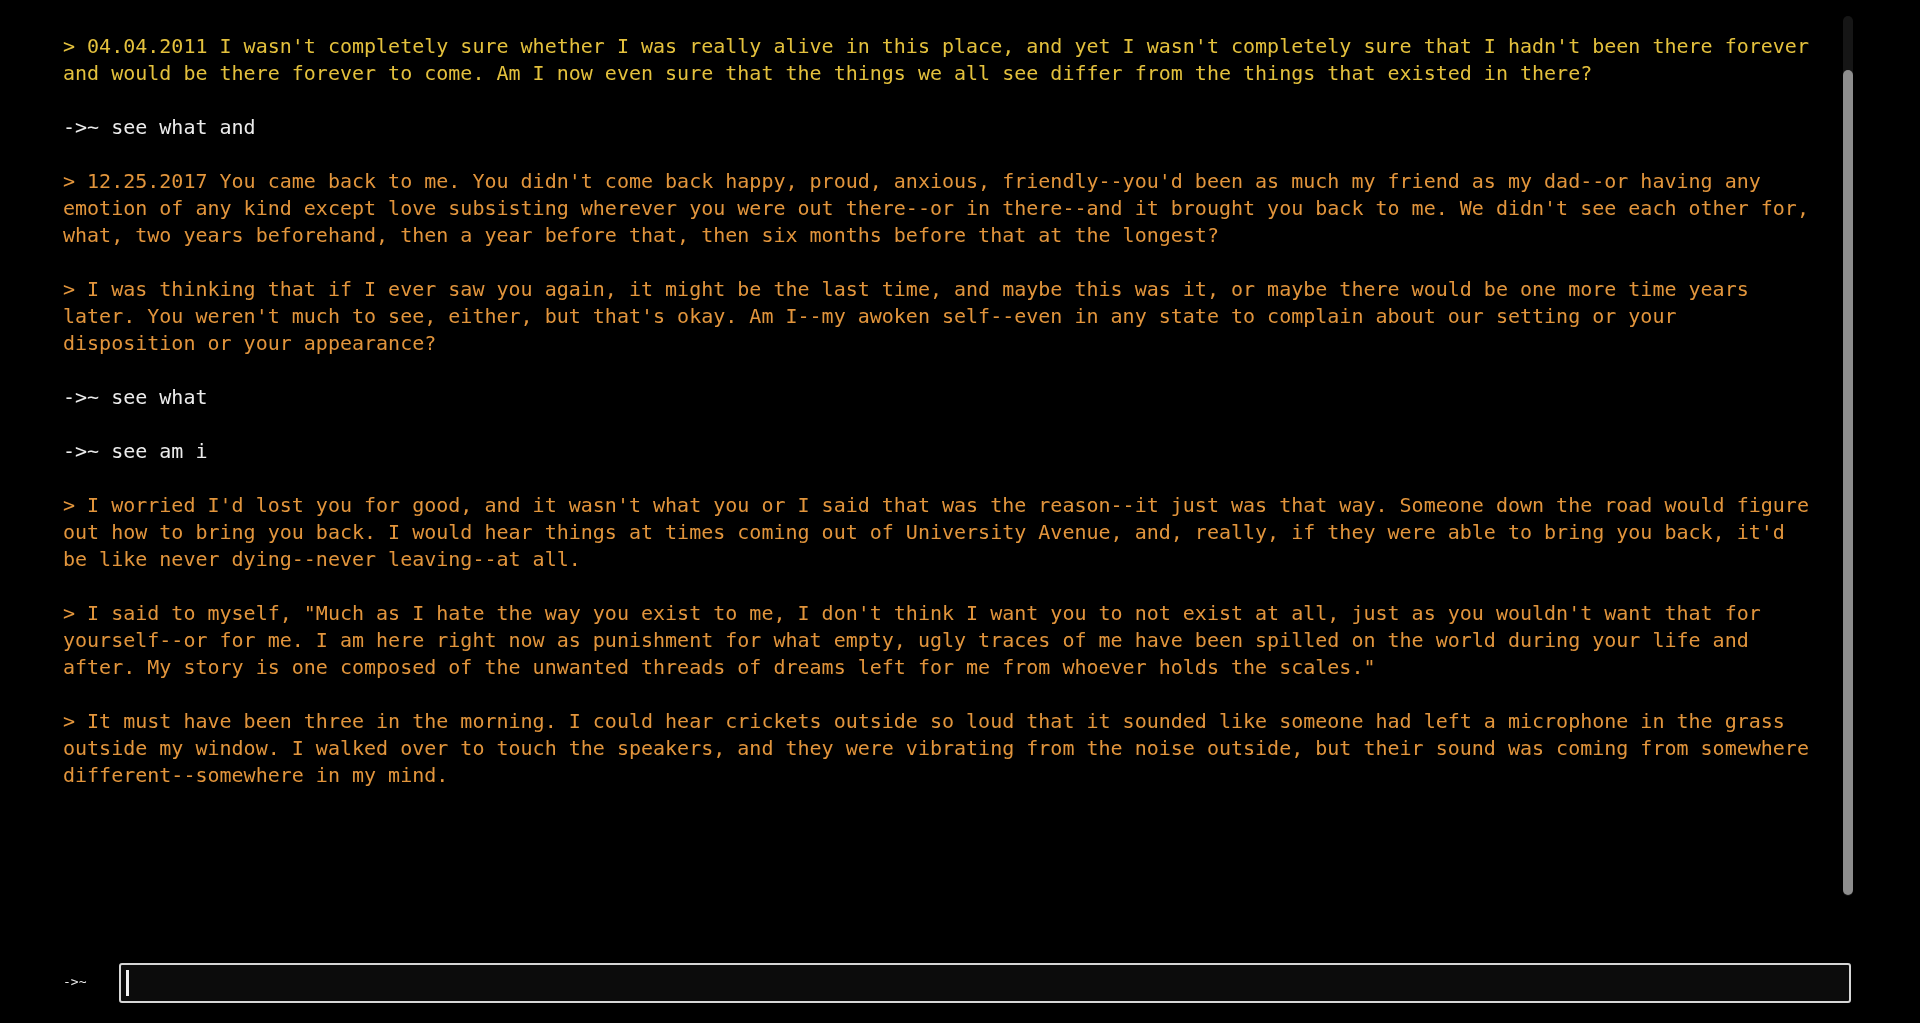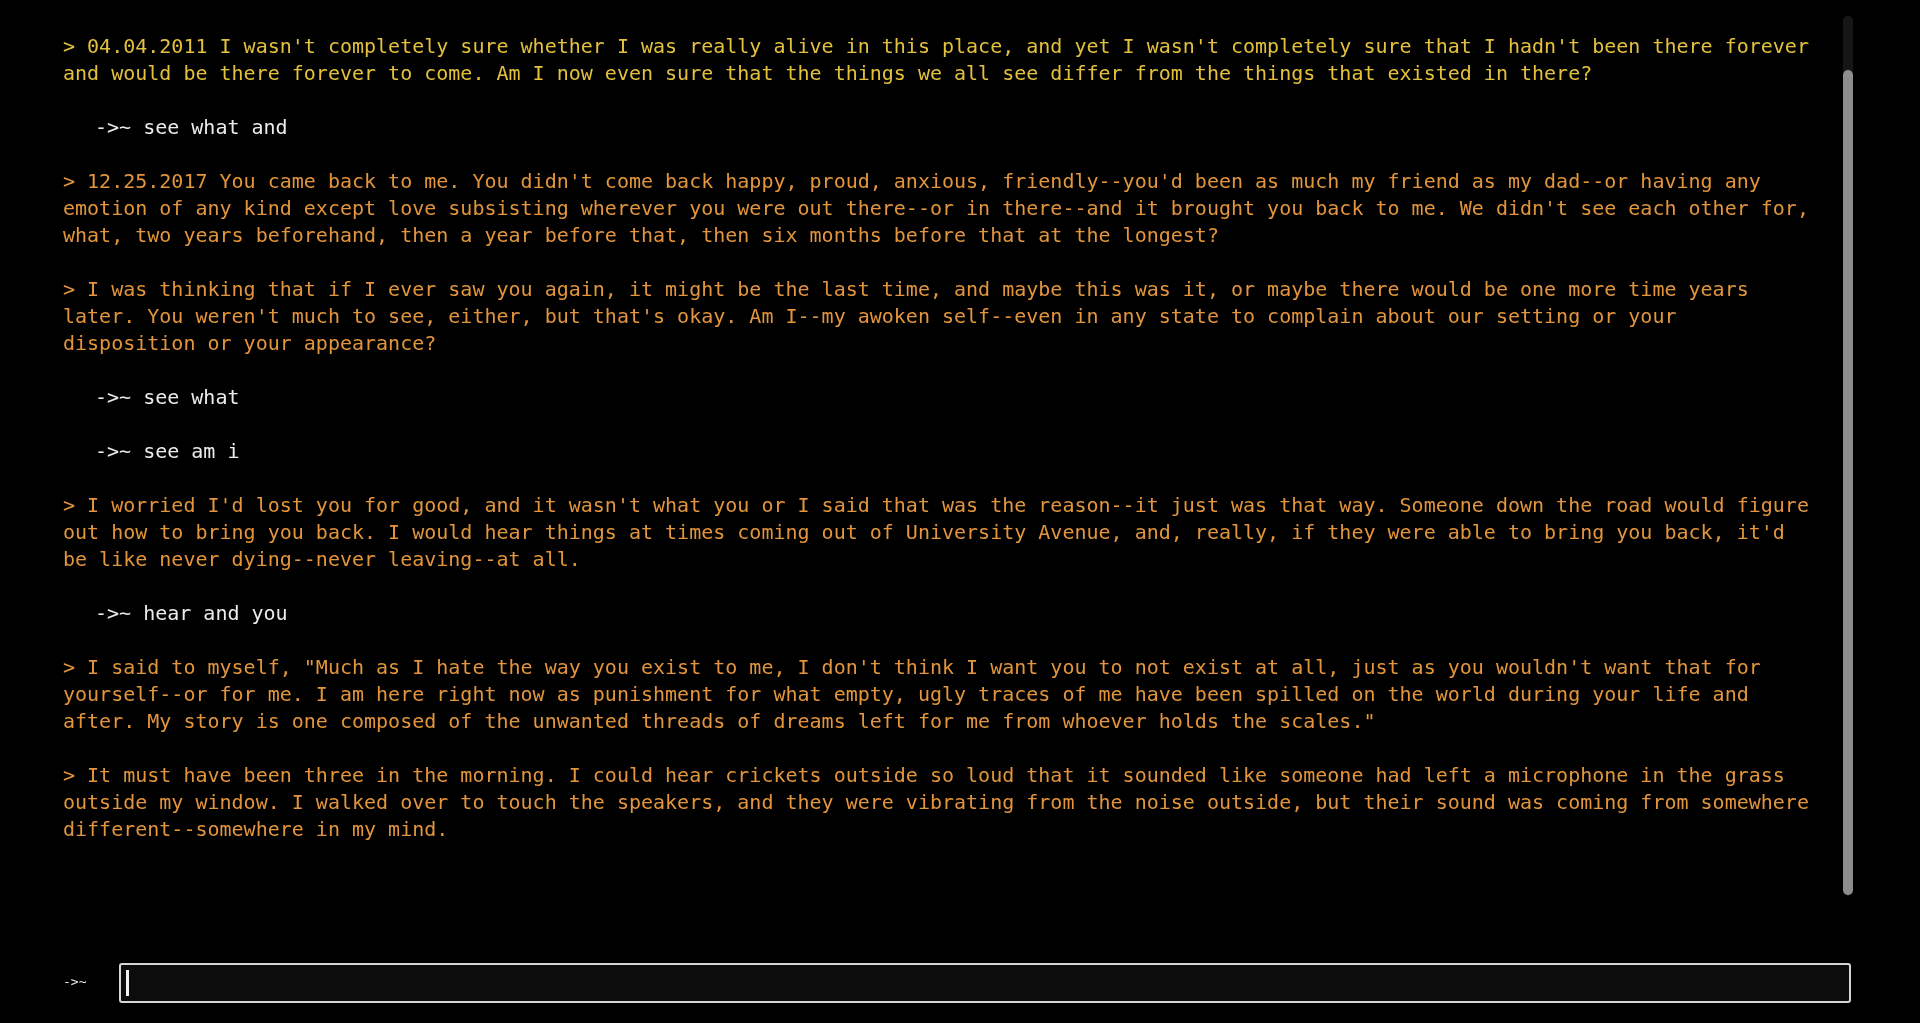--- a/index.html
+++ b/index.html
@@ -28,21 +28,21 @@
   }
   .log-block{
     font-size:20px;
     line-height:27px;
     white-space:pre-wrap;
     margin-bottom:27px;
     letter-spacing:0px;
   }
   .entry-yellow{color:var(--entry-yellow);}
   .entry-orange{color:var(--entry-orange);}
-  .command{color:var(--command-white);margin-left:32px;}
+  .command{color:var(--command-white);}
   .input-row{
     position:absolute;
     left:0;
     top:958px;
     width:1920px;
     height:50px;
   }
   .input-prompt{
     position:absolute;
     left:63px;
@@ -107,21 +107,20 @@
 emotion of any kind except love subsisting wherever you were out there--or in there--and it brought you back to me. We didn't see each other for,
 what, two years beforehand, then a year before that, then six months before that at the longest?</div>
   <div class="log-block entry-orange">&gt; I was thinking that if I ever saw you again, it might be the last time, and maybe this was it, or maybe there would be one more time years
 later. You weren't much to see, either, but that's okay. Am I--my awoken self--even in any state to complain about our setting or your
 disposition or your appearance?</div>
   <div class="log-block command">-&gt;~ see what</div>
   <div class="log-block command">-&gt;~ see am i</div>
   <div class="log-block entry-orange">&gt; I worried I'd lost you for good, and it wasn't what you or I said that was the reason--it just was that way. Someone down the road would figure
 out how to bring you back. I would hear things at times coming out of University Avenue, and, really, if they were able to bring you back, it'd
 be like never dying--never leaving--at all.</div>
-  <div class="log-block command">-&gt;~ hear and you</div>
   <div class="log-block entry-orange">&gt; I said to myself, "Much as I hate the way you exist to me, I don't think I want you to not exist at all, just as you wouldn't want that for
 yourself--or for me. I am here right now as punishment for what empty, ugly traces of me have been spilled on the world during your life and
 after. My story is one composed of the unwanted threads of dreams left for me from whoever holds the scales."</div>
   <div class="log-block entry-orange">&gt; It must have been three in the morning. I could hear crickets outside so loud that it sounded like someone had left a microphone in the grass
 outside my window. I walked over to touch the speakers, and they were vibrating from the noise outside, but their sound was coming from somewhere
 different--somewhere in my mind.</div>
 </main>
 
 <div class="input-row">
   <span class="input-prompt">-&gt;~</span>

